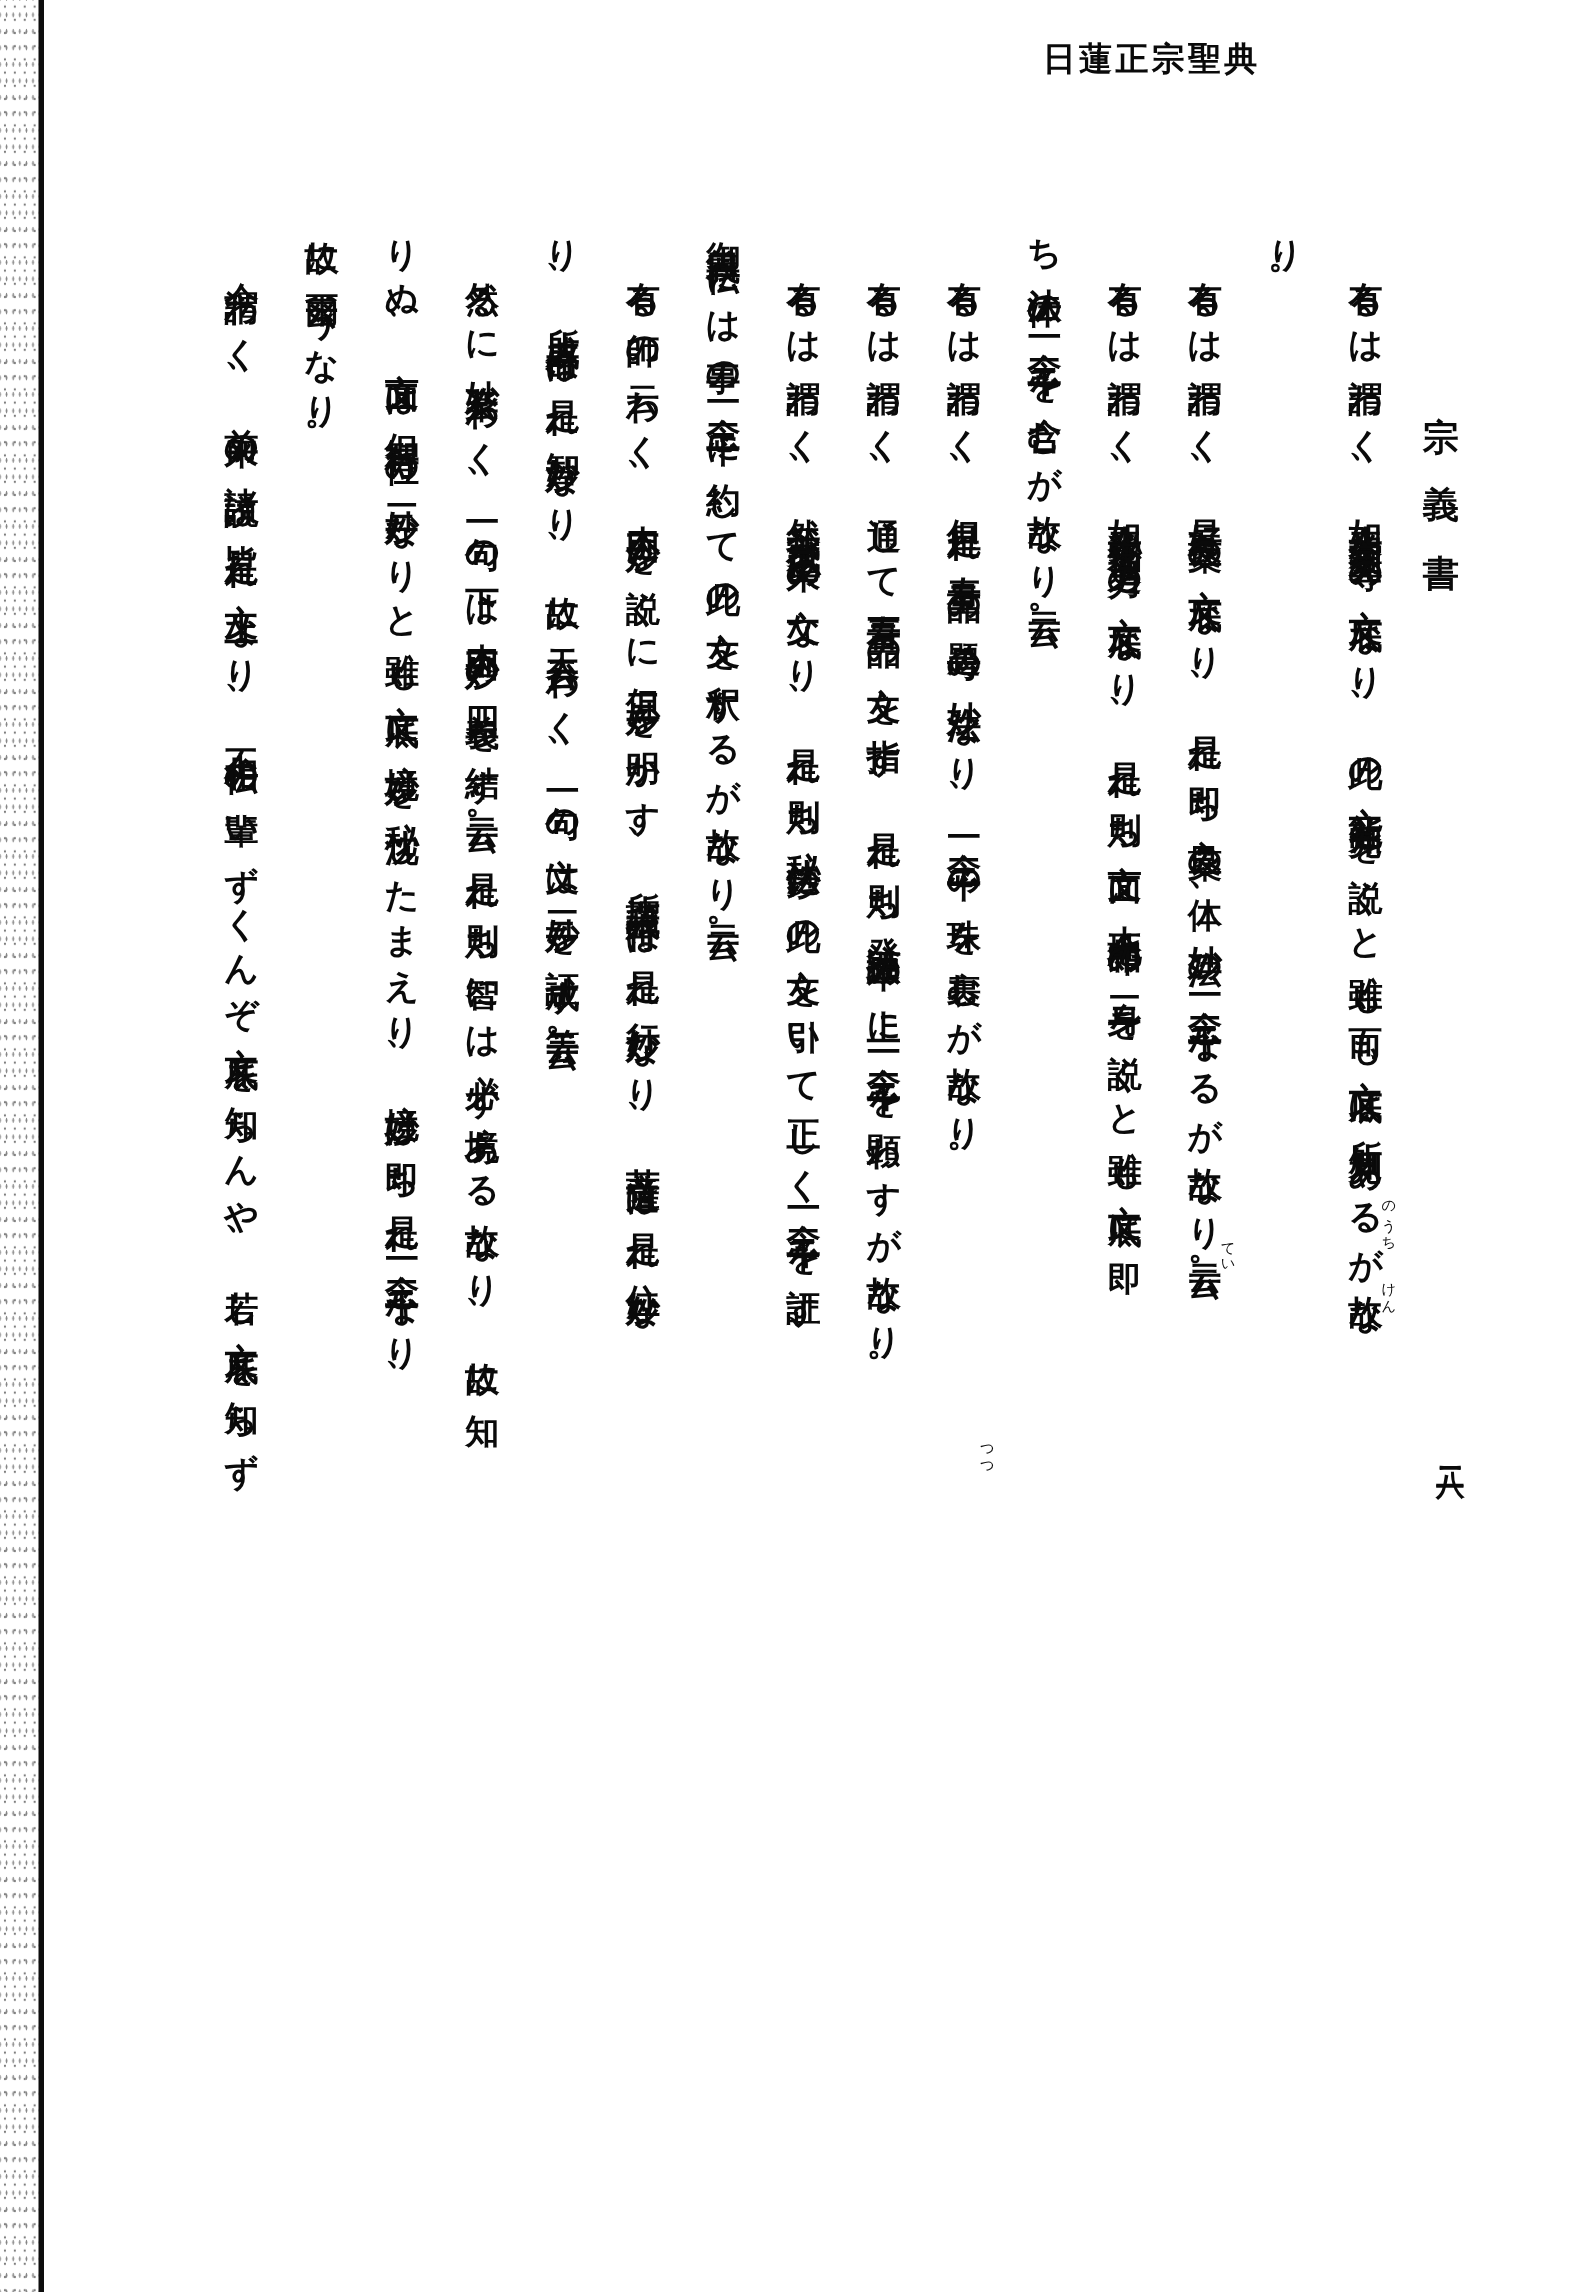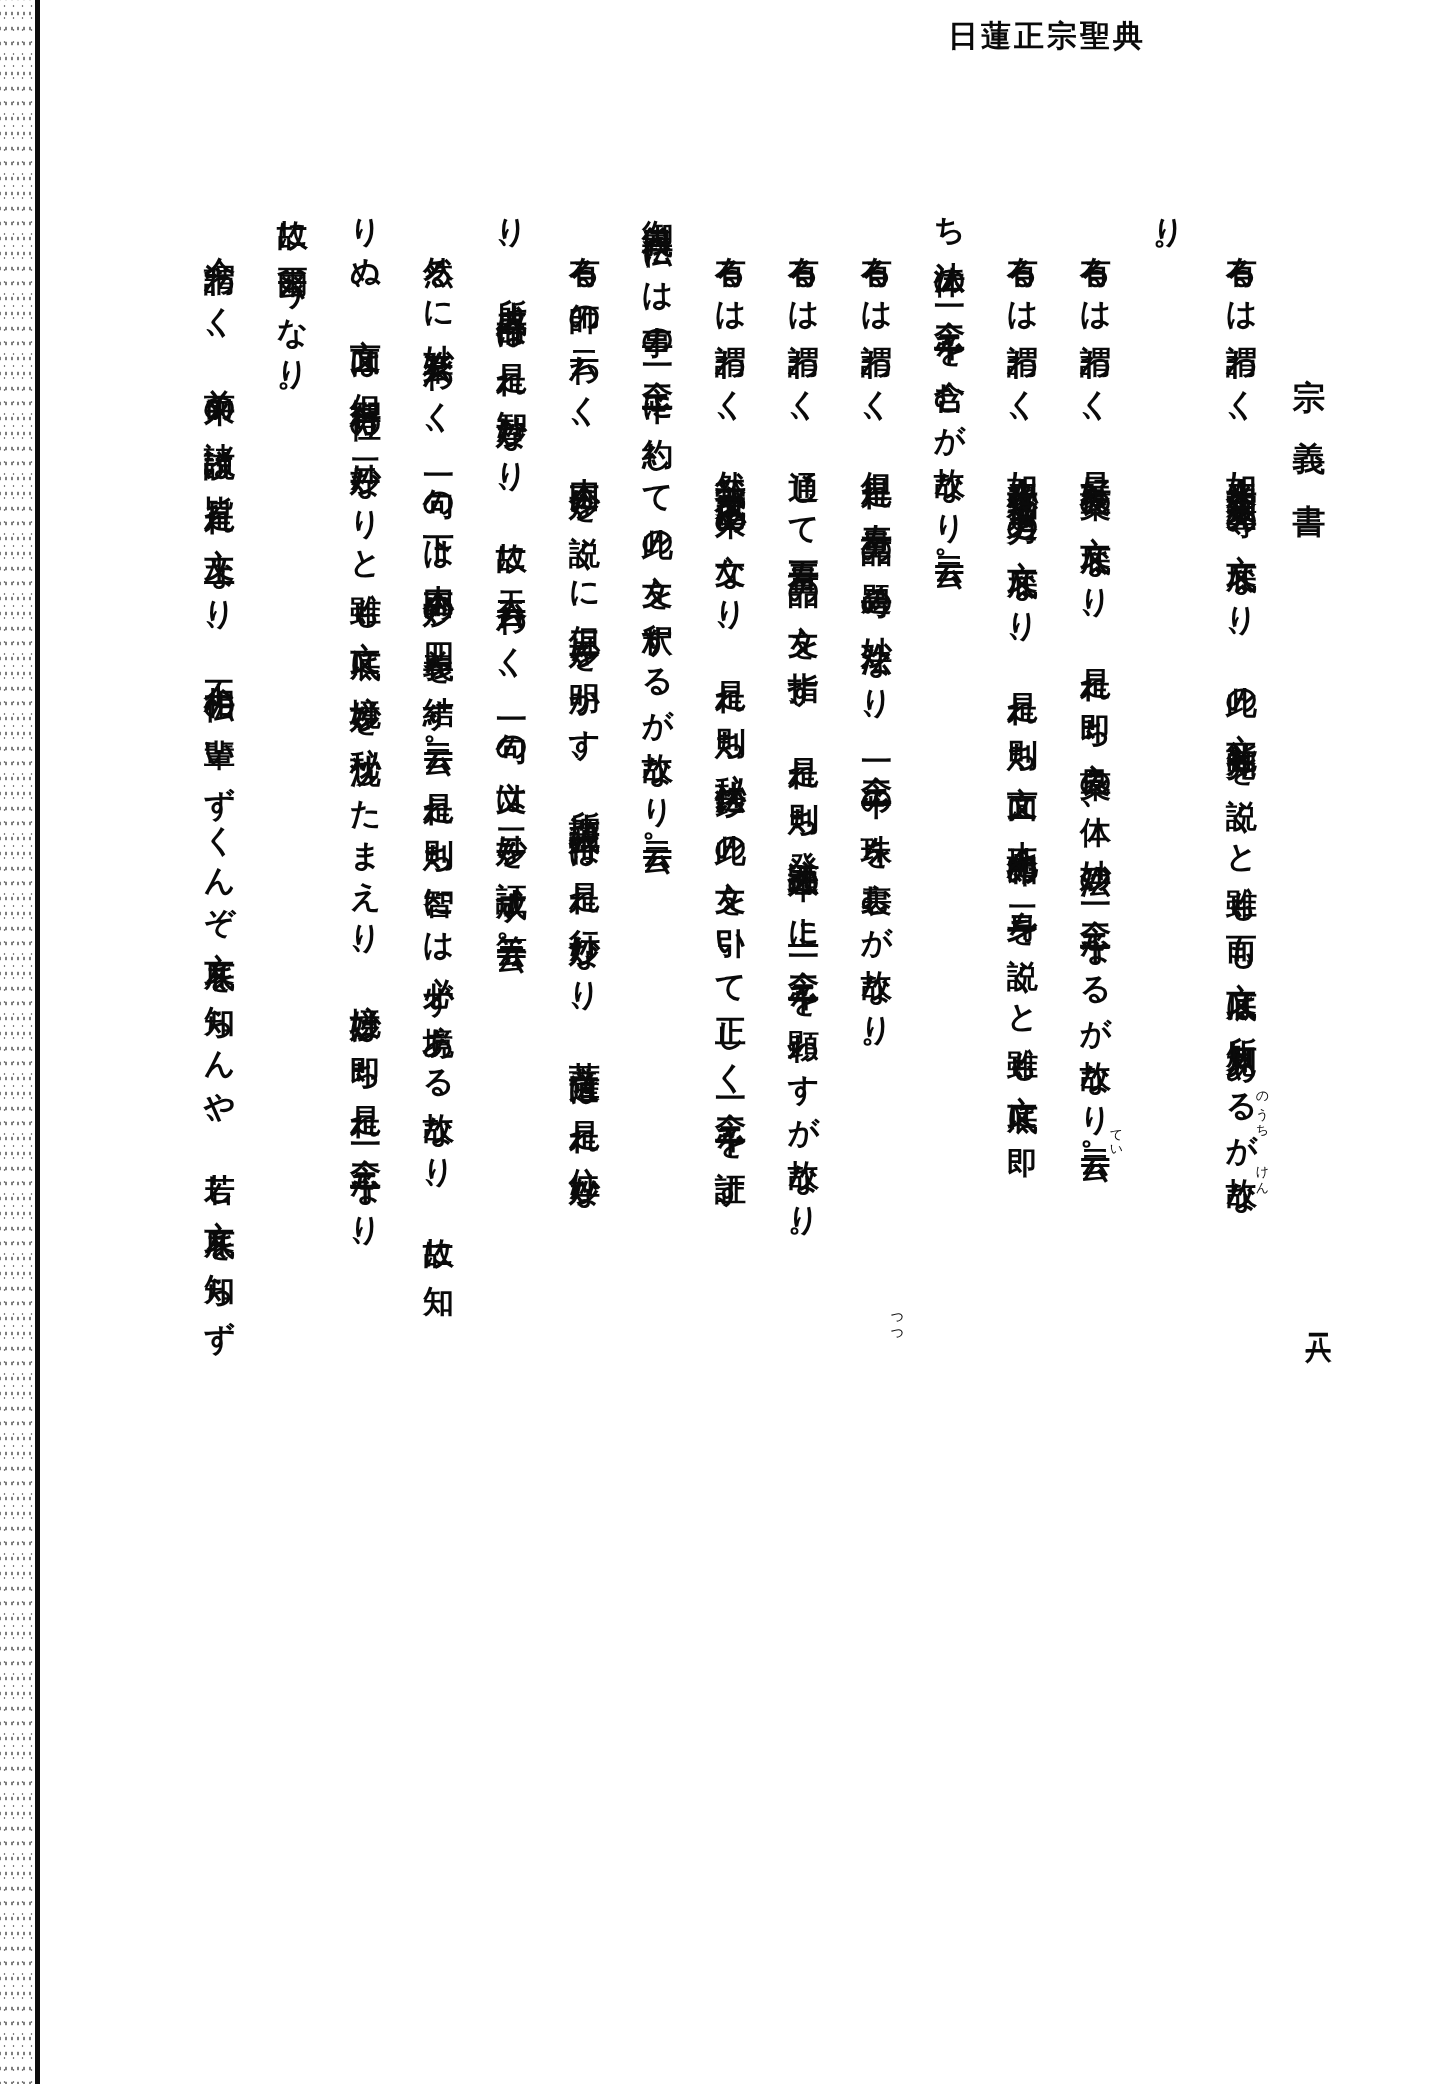--- a/index.html
+++ b/index.html
@@ -21,21 +21,21 @@
       radial-gradient(#000 0.7px, transparent 1px);
     background-size: 9px 12px, 6px 15px;
     background-position: 0 0, 3px 6px;
     opacity: 0.5;
   }
   .gutter-line {
     position: absolute; left: 35px; top: 0; width: 5px; height: 100%;
     background: #0d0d0d;
   }
   .edition-title {
-    position: absolute; left: 948px; top: 16px;
+    position: absolute; left: 948px; top: 34px;
     font-size: 30px; font-weight: 600; letter-spacing: 3px; white-space: nowrap;
   }
   .section-title {
     position: absolute; left: 1290px; top: 352px;
     writing-mode: vertical-rl; text-orientation: upright;
     font-size: 33px; font-weight: 600; letter-spacing: 63px; line-height: 38px;
   }
   .page-number {
     position: absolute; left: 1301px; top: 1316px;
     writing-mode: vertical-rl; text-orientation: upright;

